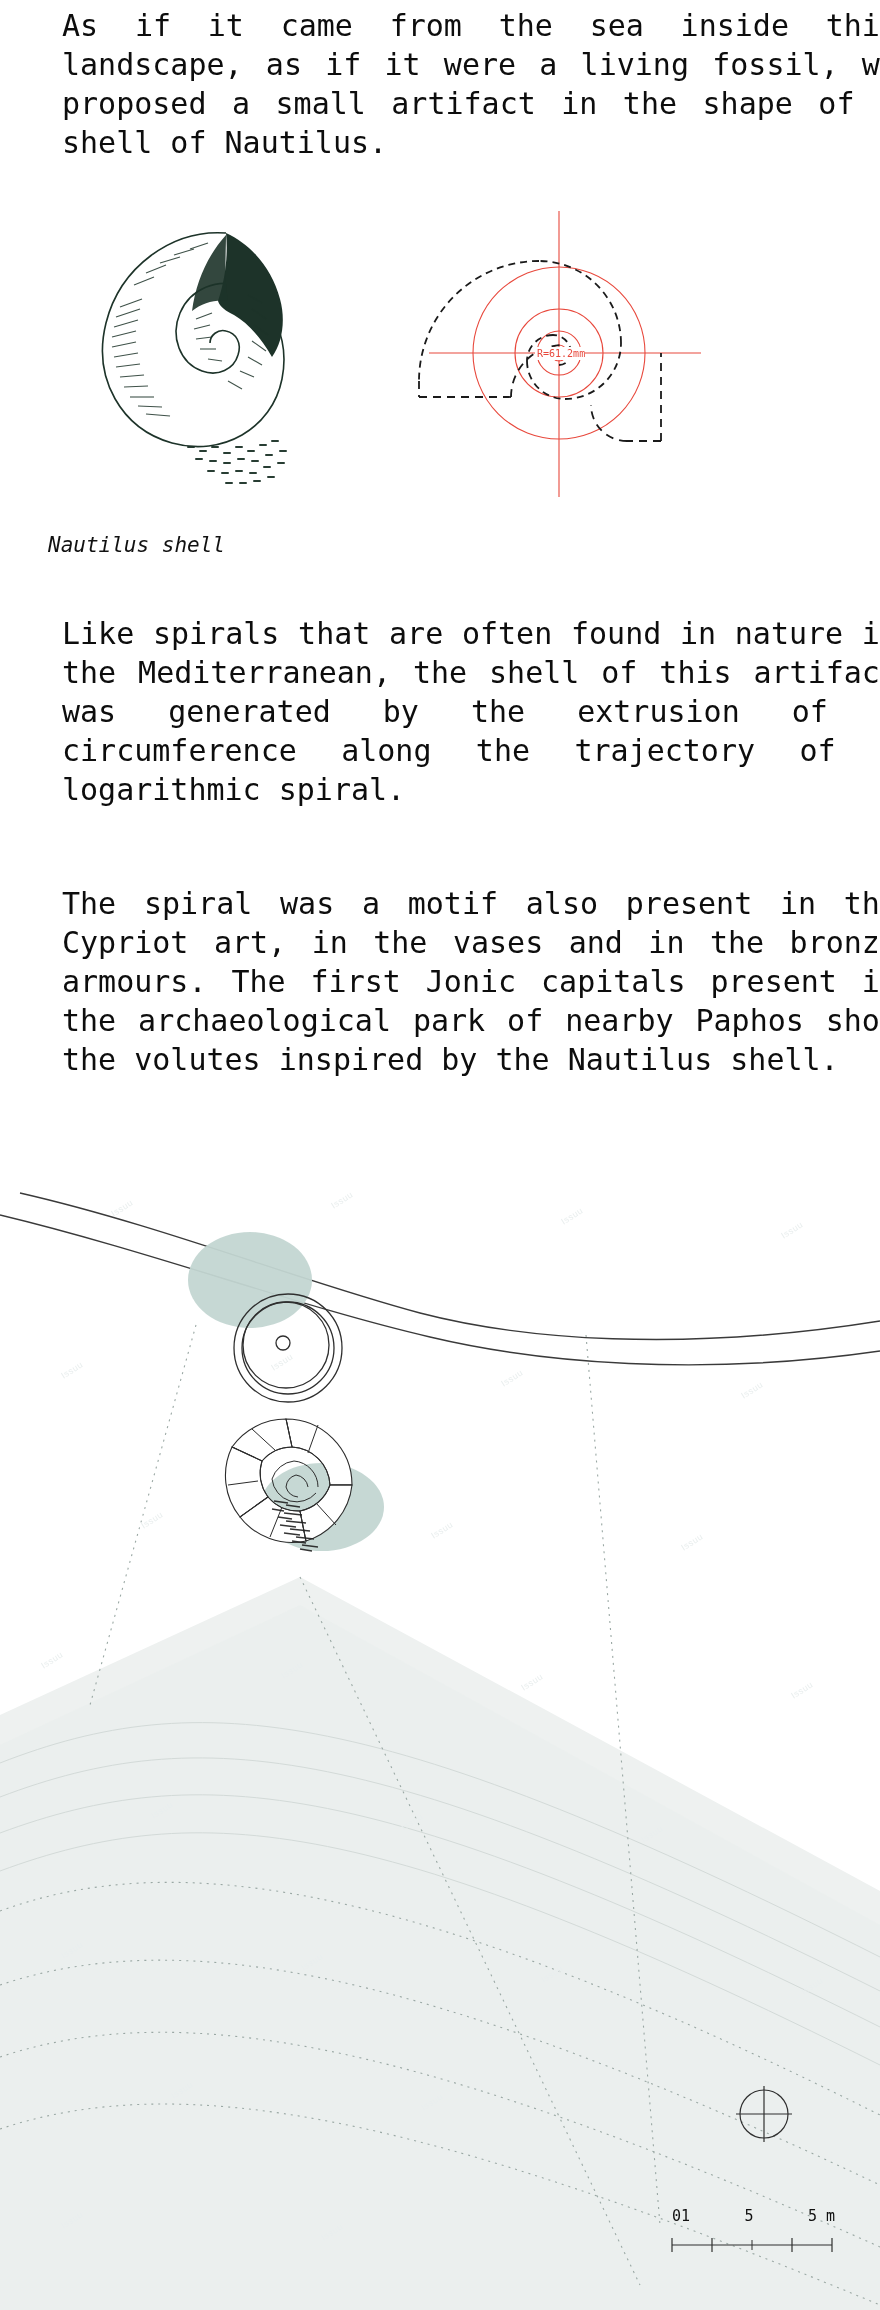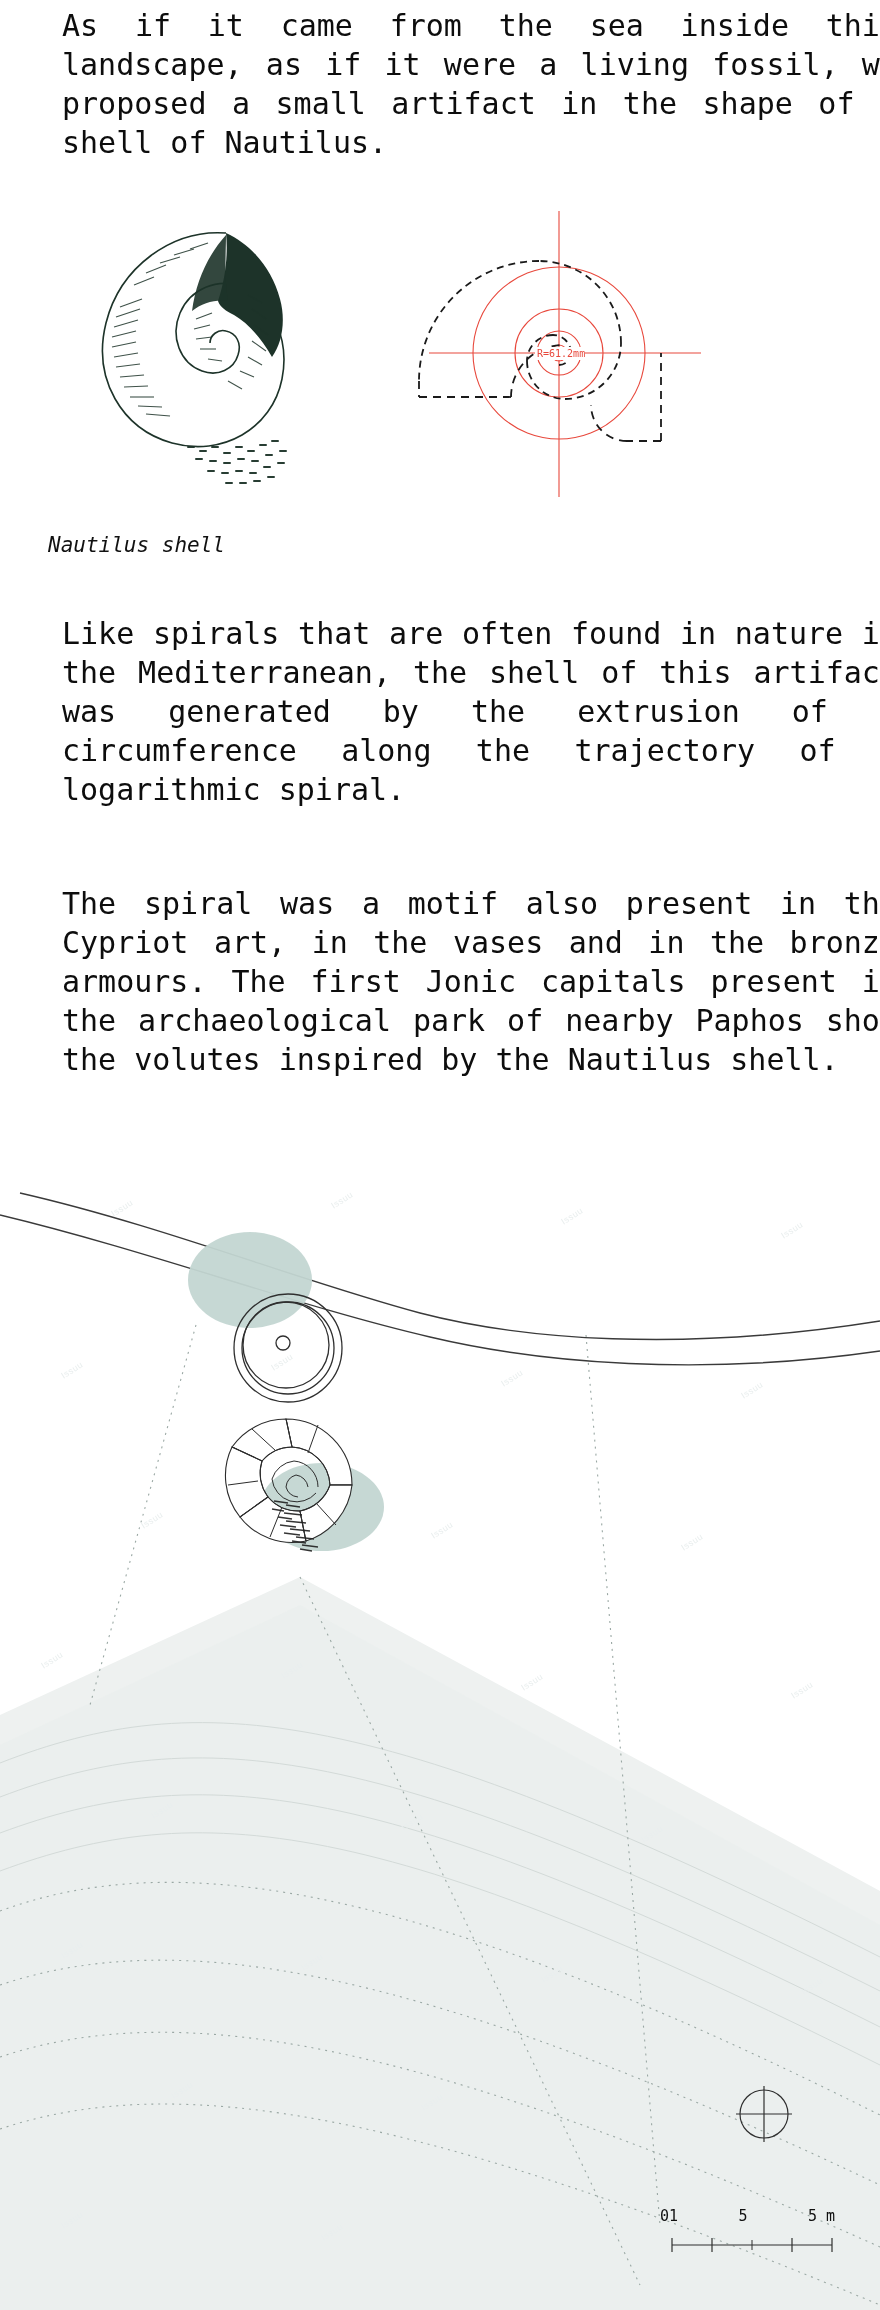--- a/index.html
+++ b/index.html
@@ -101,21 +101,21 @@
   .scalebar-label {
     position: absolute;
     left: 0; top: 0;
     width: 175px;
     font-family: "DejaVu Sans Mono", monospace;
     font-size: 15px;
     color: #111111;
     display: flex;
     justify-content: space-between;
   }
-  .scalebar-label span { display: block; }
+  .scalebar-label span { display: block; margin-left: 12px; }
 </style>
 </head>
 <body>
 
 <div class="page">
 
   <div class="para" id="para-intro">As if it came from the sea inside this landscape, as if it were a living fossil, we proposed a small artifact in the shape of a shell of Nautilus.</div>
 
   <div class="figures">
 

